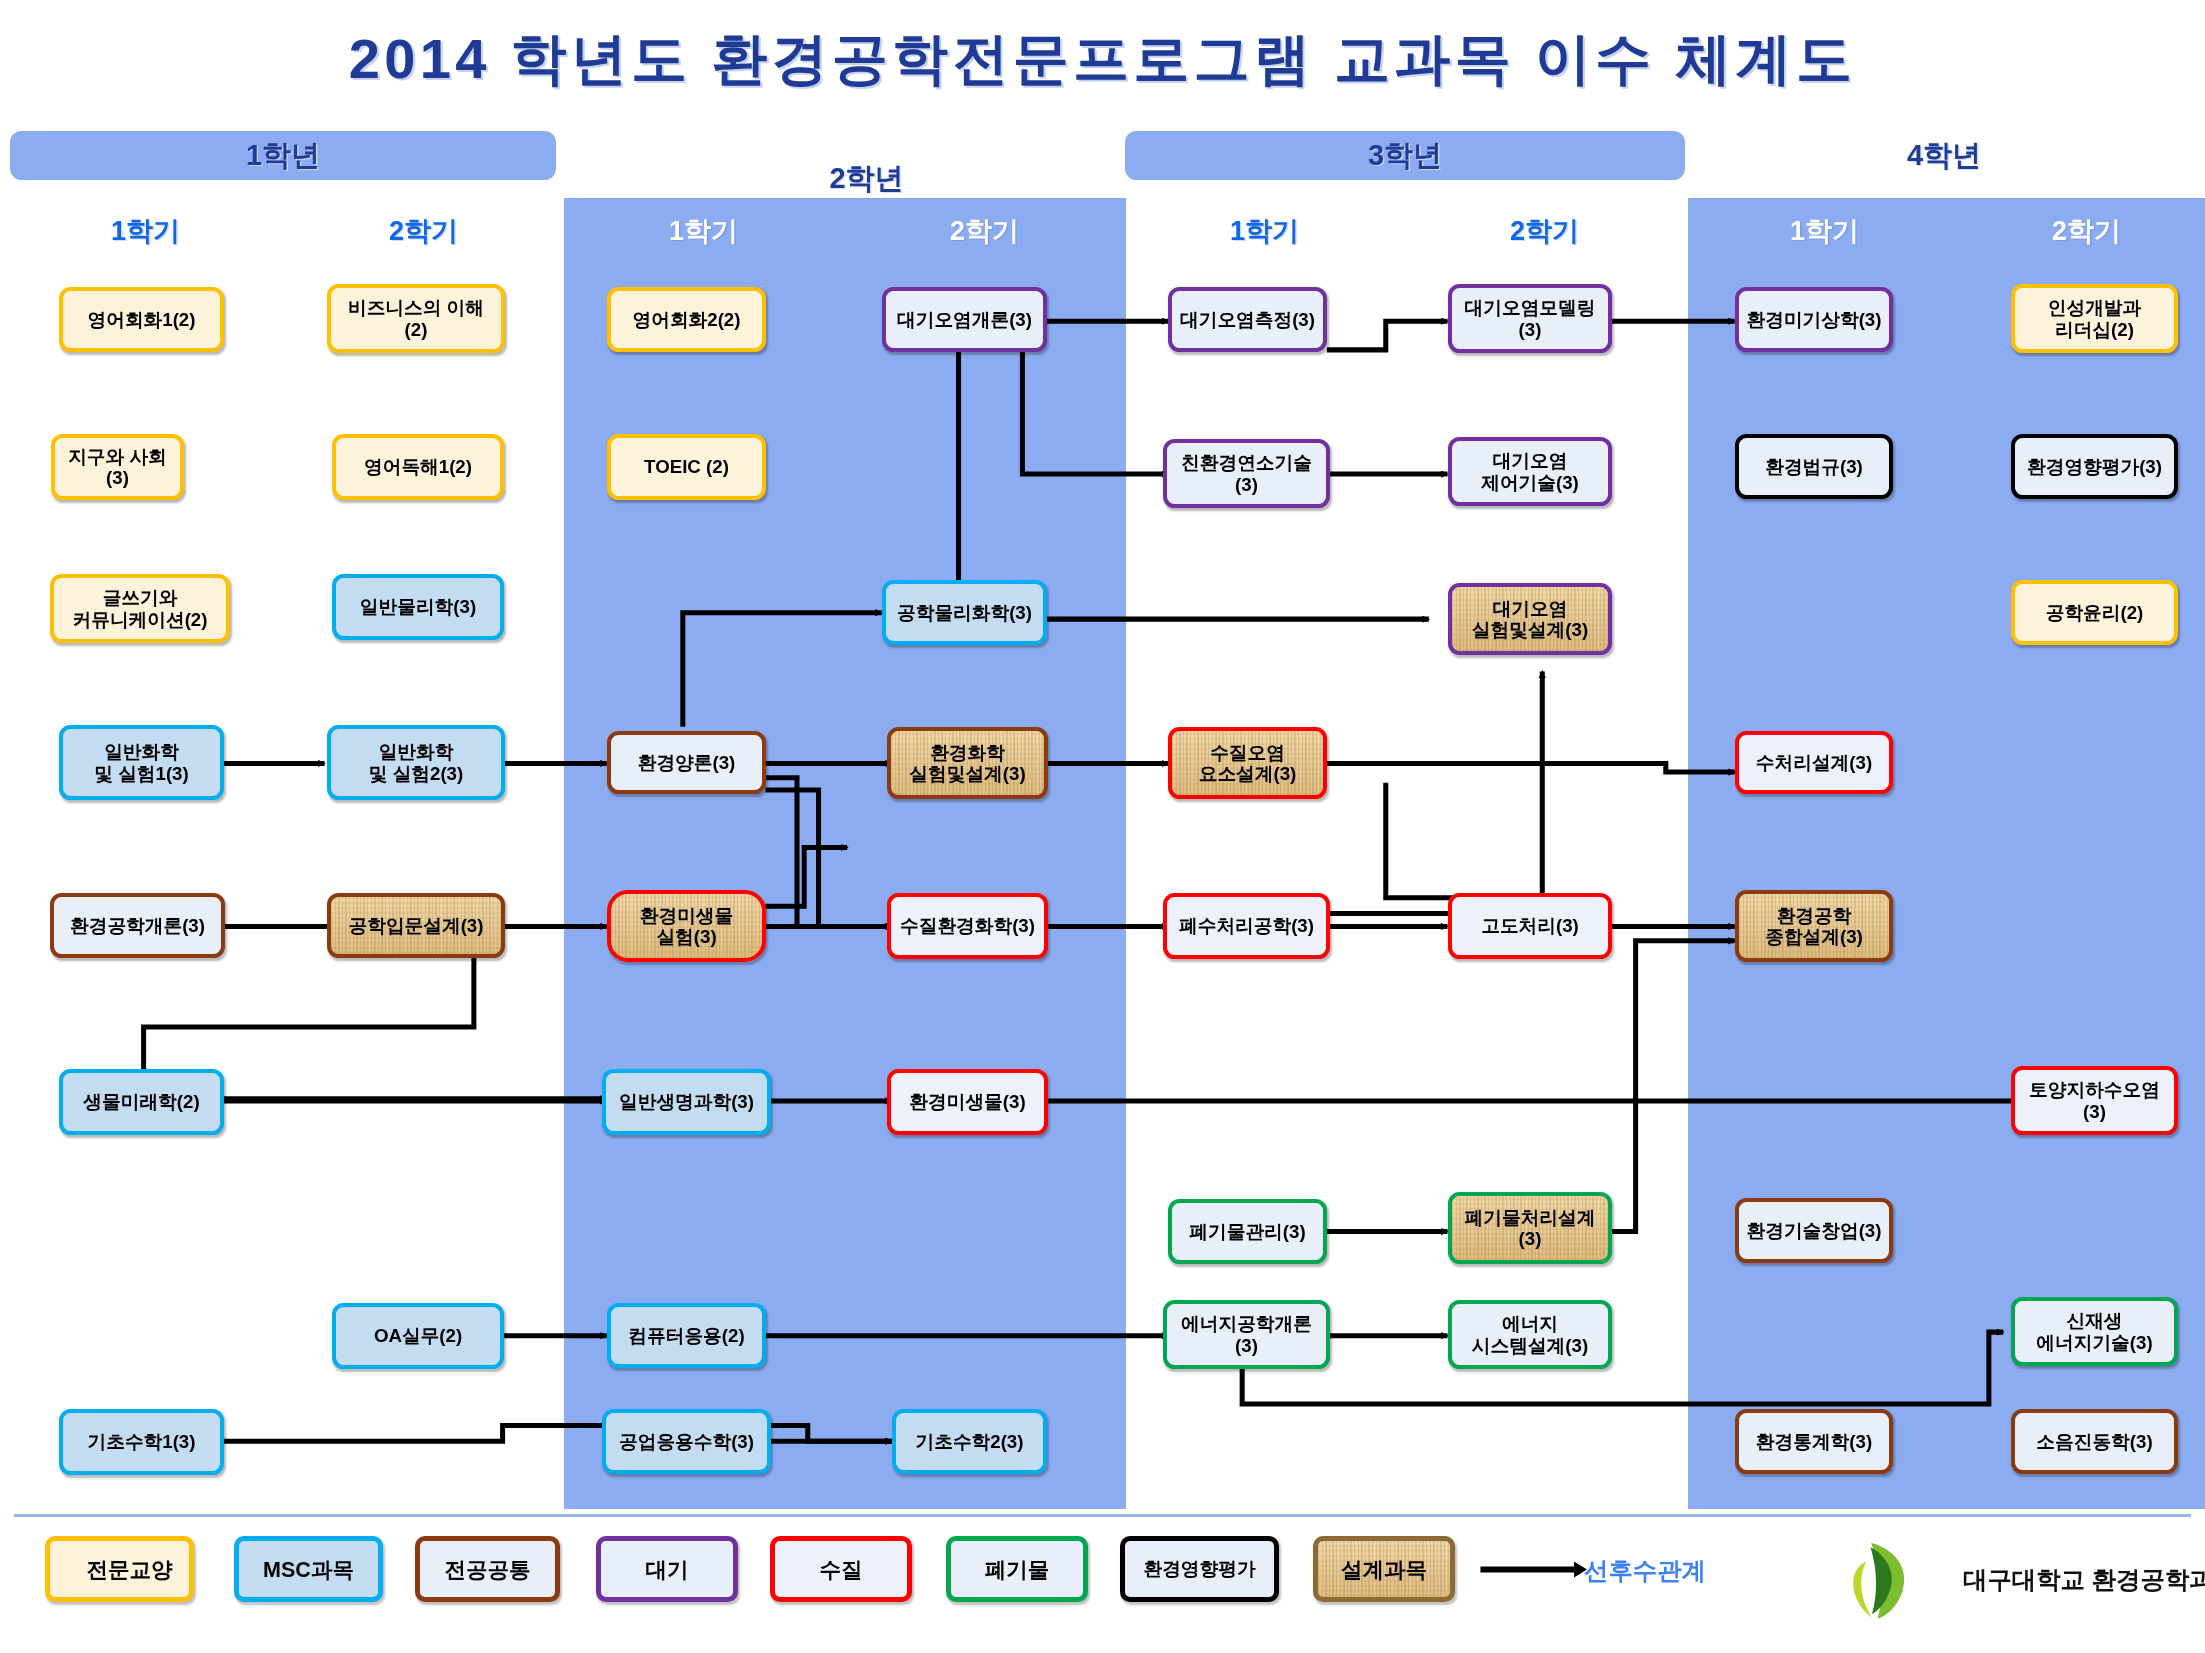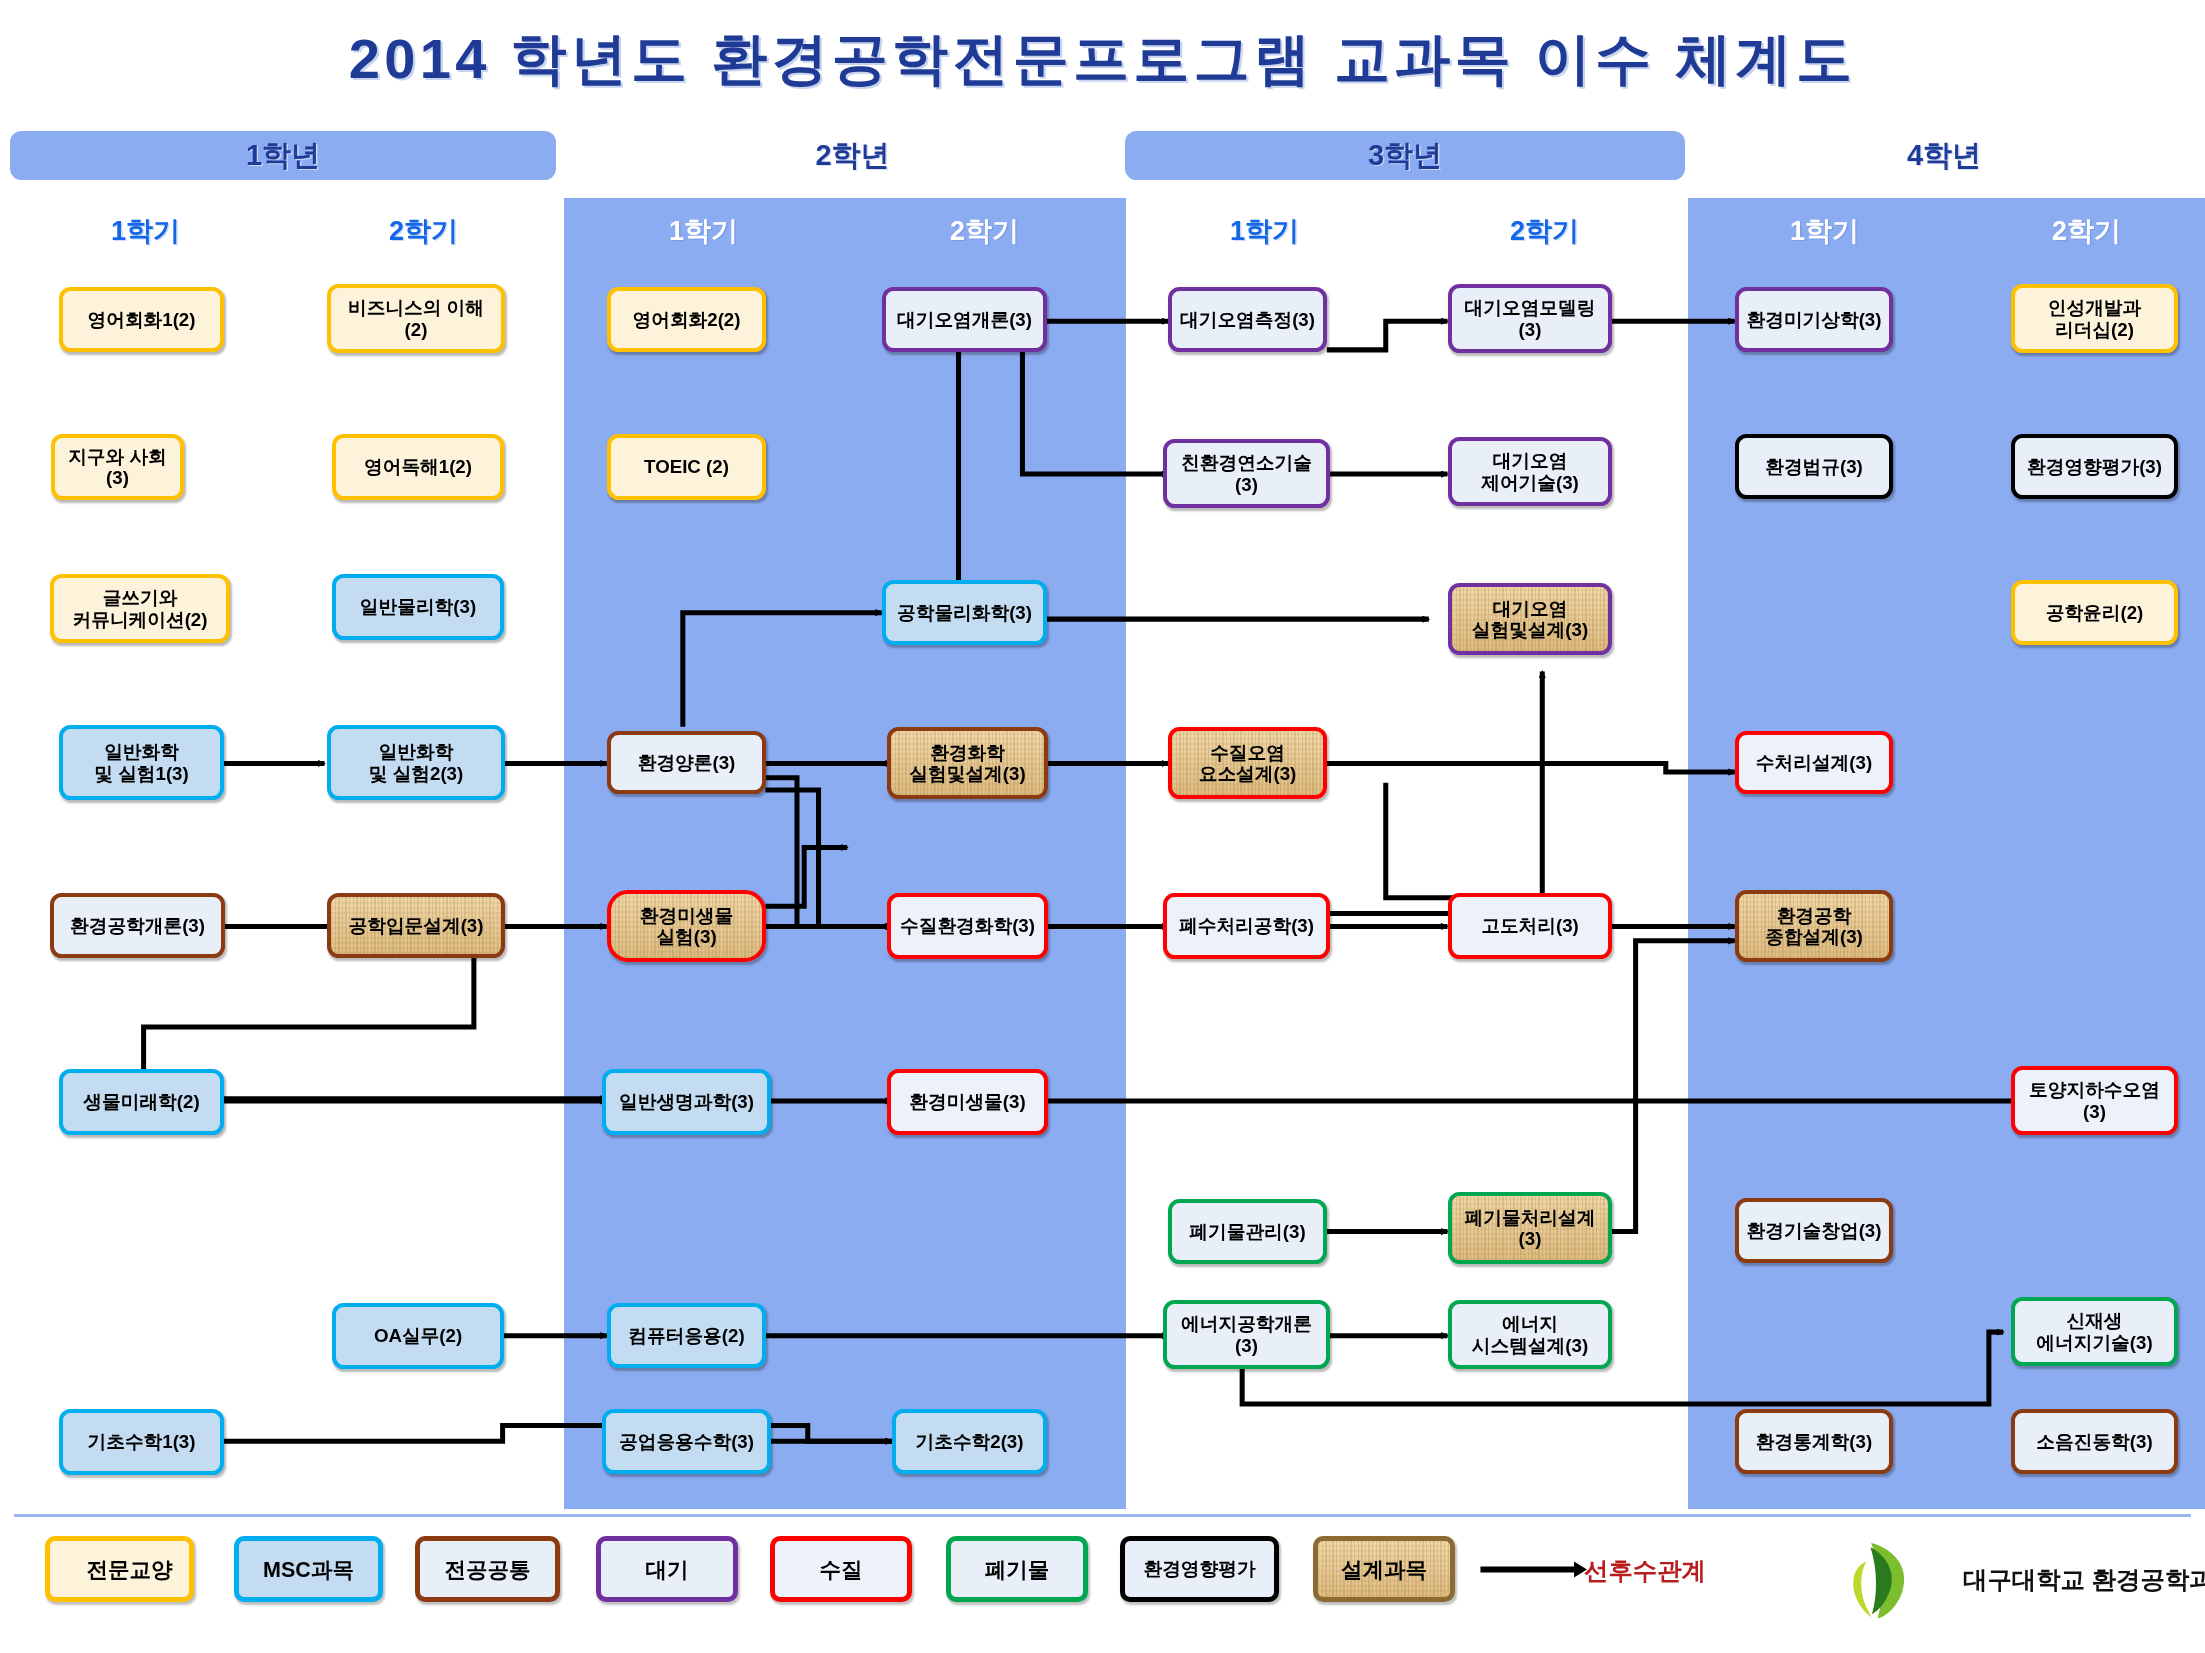--- a/index.html
+++ b/index.html
@@ -89,39 +89,39 @@
     position:absolute;top:10px;height:66px;
     box-sizing:border-box;border-radius:10px;
     display:flex;align-items:center;justify-content:center;
     font-size:21.5px;font-weight:bold;color:#000;white-space:nowrap;
     box-shadow:1.4px 2.2px 2.2px rgba(0,0,0,.25);
   }
   .legarrow{position:absolute;top:29px;height:29px;width:108px;}
   .legarrowlabel{
     position:absolute;top:29px;height:32px;
     display:flex;align-items:center;
-    font-size:24.4px;font-weight:bold;color:#b91c1c;white-space:nowrap;
+    font-size:24.4px;font-weight:bold;color:#3b82f6;white-space:nowrap;
   }
   .univ{position:absolute;top:14.4px;height:79px;display:flex;align-items:center;gap:10px;}
   .univname{font-size:24.4px;font-weight:bold;color:#111;white-space:nowrap;padding-left:28px;}
 </style>
 </head>
 <body>
 
 <div id="root">
 
   <div class="yearstripe" style="left:564px;width:562px;"></div>
   <div class="yearstripe" style="left:1688px;width:518px;"></div>
 
   <div class="title">2014 학년도 환경공학전문프로그램 교과목 이수 체계도</div>
 
   <div class="yearpill filled" style="left:10px;width:546px;">
     <span>1학년</span>
   </div>
-  <div class="yearpill plain" style="left:576px;width:553px;">
+  <div class="yearpill plain" style="left:590px;width:553px;margin-top:23px;">
     <span>2학년</span>
   </div>
   <div class="yearpill filled" style="left:1125px;width:560px;">
     <span>3학년</span>
   </div>
   <div class="yearpill plain" style="left:1689px;width:510px;">
     <span>4학년</span>
   </div>
 
   <div class="semlabel sem-blue" style="left:16px;  width:259px;top:215px;">

